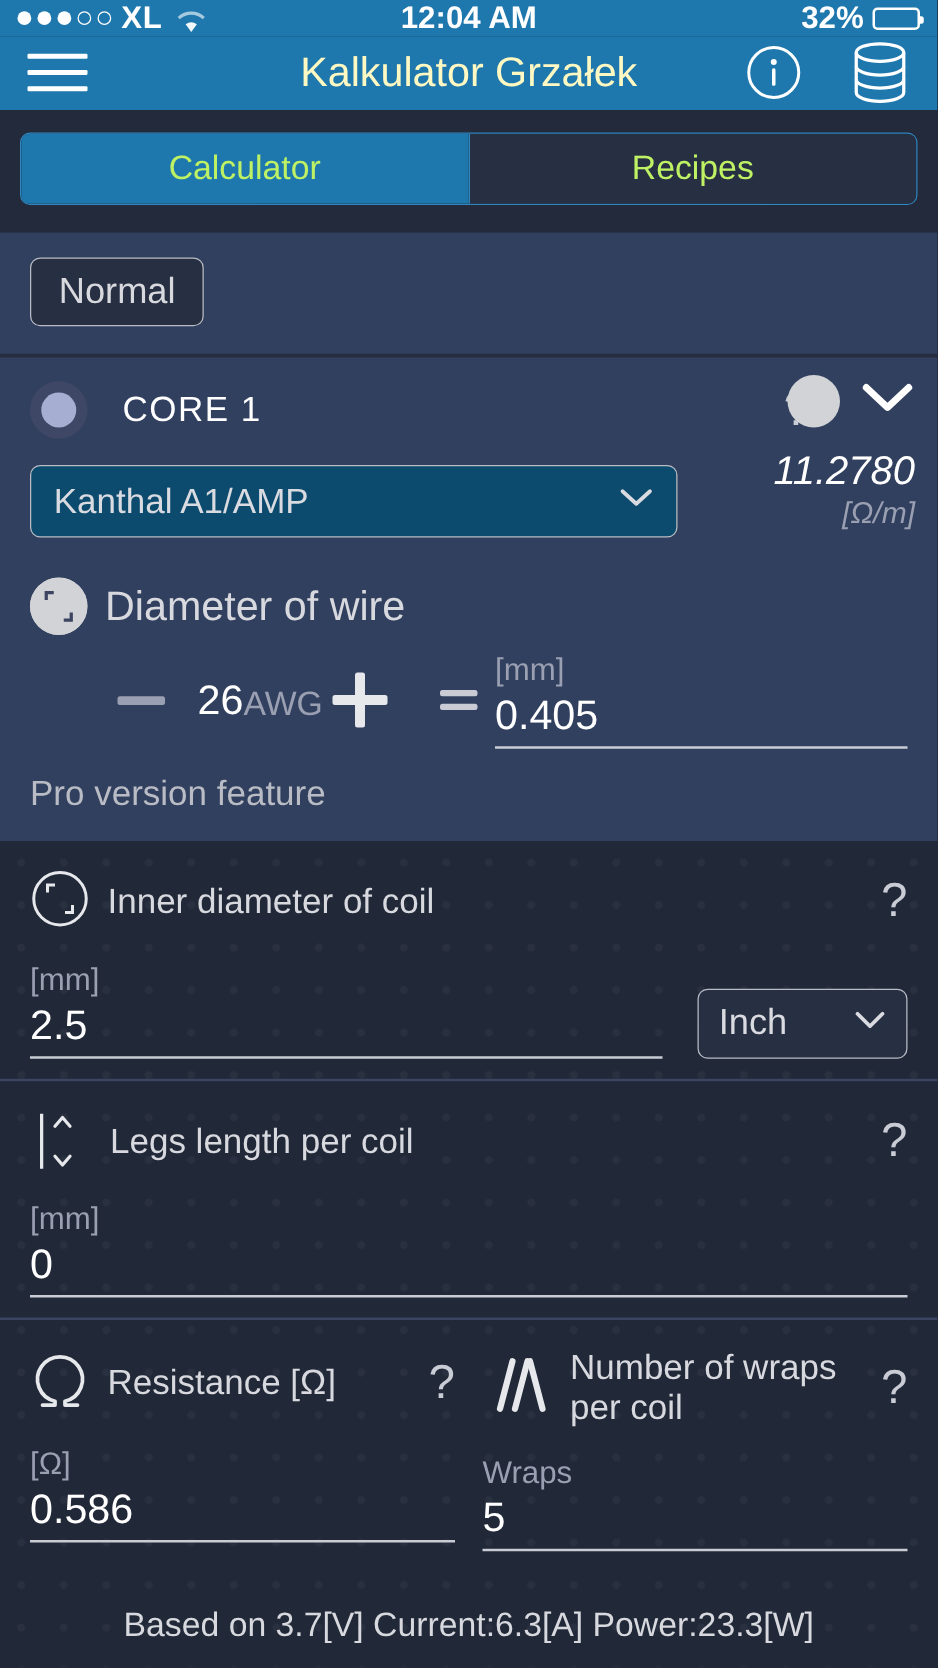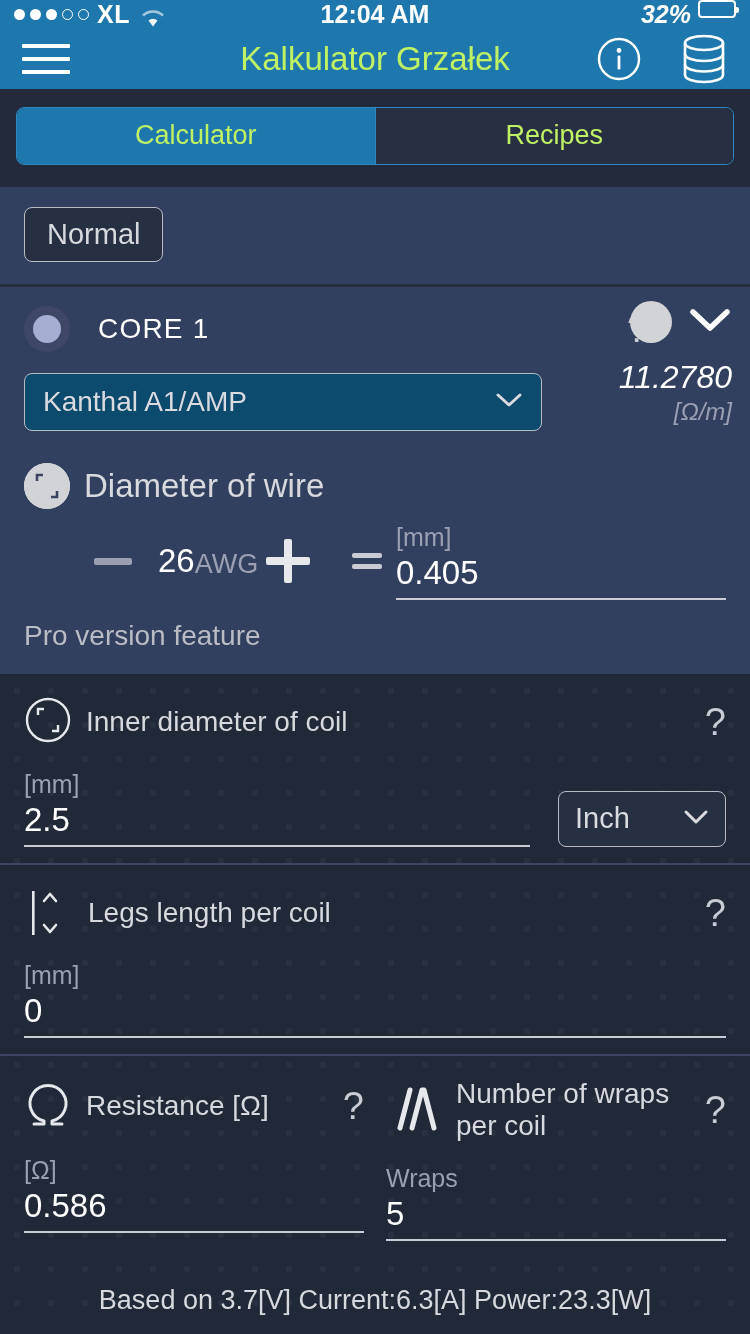--- a/index.html
+++ b/index.html
@@ -21,28 +21,28 @@
   .dots { display: flex; align-items: center; gap: 5px; }
   .dot { width: 11px; height: 11px; border-radius: 50%; }
   .dot.on { background: #fff; }
   .dot.off { background: transparent; border: 1.6px solid #fff; }
   .carrier { font-size: 25px; font-weight: bold; letter-spacing: .5px; }
   .wifi { width: 26px; height: 20px; position: relative; margin-left: 2px; }
   .sb-time {
     position: absolute; left: 0; right: 0; text-align: center;
     font-size: 25px; font-weight: bold;
   }
-  .sb-right { margin-left: auto; display: flex; gap: 7px; font-style: italic; }
+  .sb-right { margin-left: auto; display: flex; align-items: center; gap: 7px; }
   .battery { width: 38px; height: 18px; border: 2px solid #fff; border-radius: 4px; position: relative; padding: 2px; }
   .battery::after { content: ""; position: absolute; right: -5px; top: 5px; width: 3px; height: 6px; background: #fff; border-radius: 0 2px 2px 0; }
   .battery .lvl { height: 100%; background: #fff; border-radius: 1px; }
 
   
   .navbar {
-    height: 80px; background: #1f78ad; color: #bef264;
+    height: 80px; background: #1f78ad; color: #fef9c3;
     display: flex; align-items: center; padding: 0 22px; position: relative;
   }
   .hamburger { width: 48px; display: flex; flex-direction: column; gap: 9px; cursor: pointer; }
   .hamburger span { display: block; height: 4px; background: #fff; border-radius: 1px; }
   .nav-title {
     position: absolute; left: 0; right: 0; text-align: center;
     font-size: 33px; font-weight: 400; pointer-events: none;
   }
   .nav-right { margin-left: auto; display: flex; align-items: center; gap: 38px; z-index: 2; }
   .icon-btn { cursor: pointer; display: flex; align-items: center; justify-content: center; }

